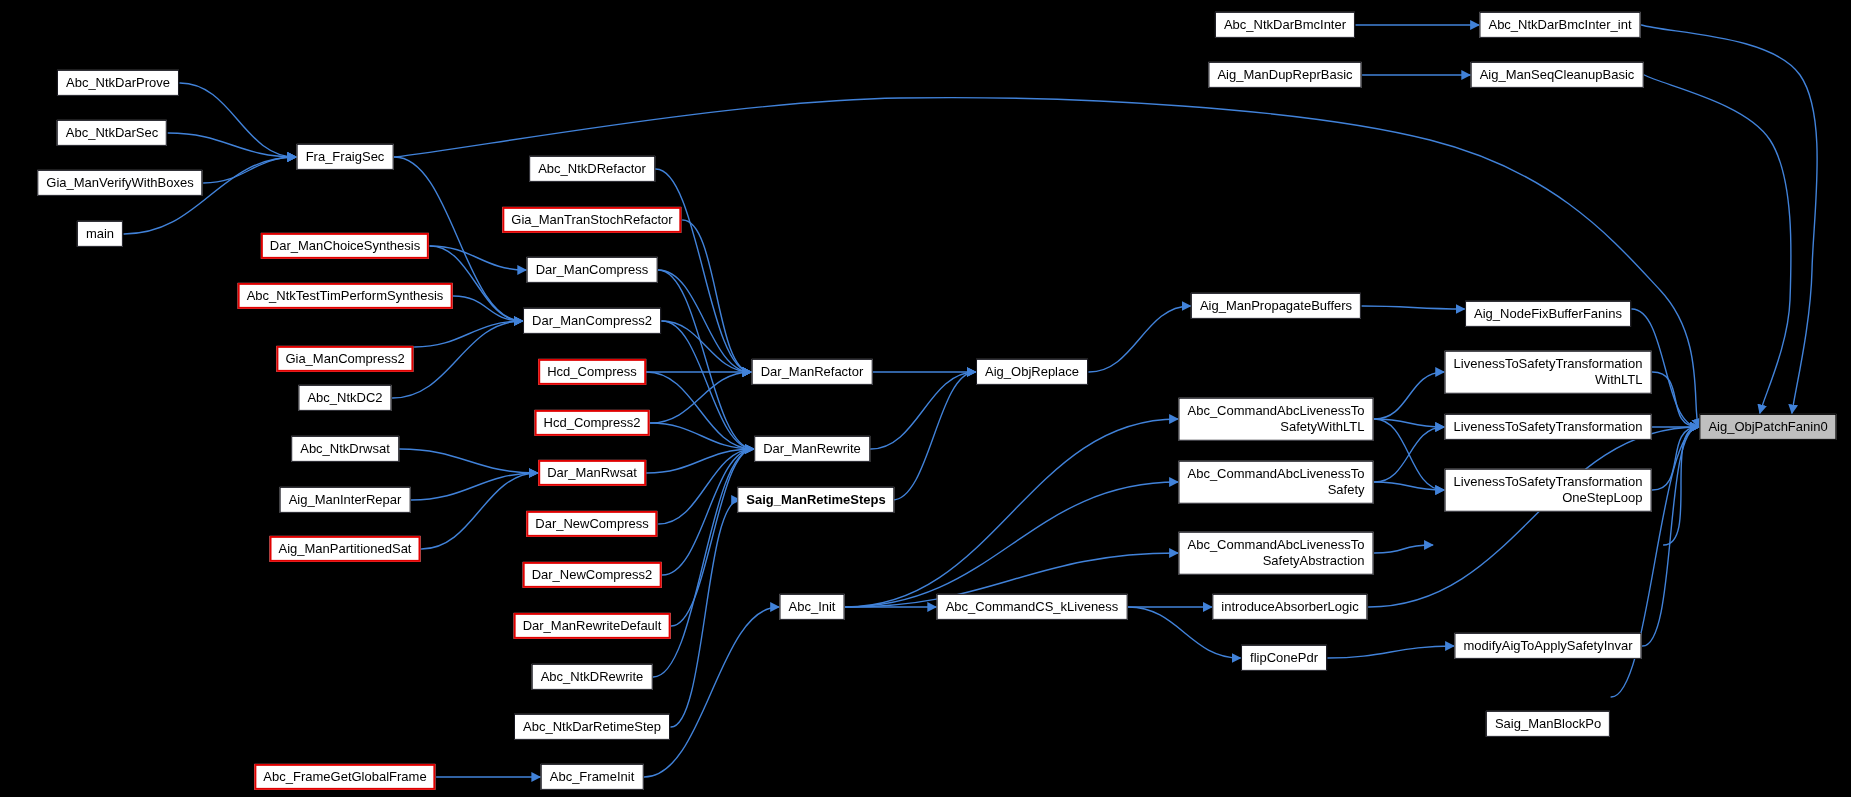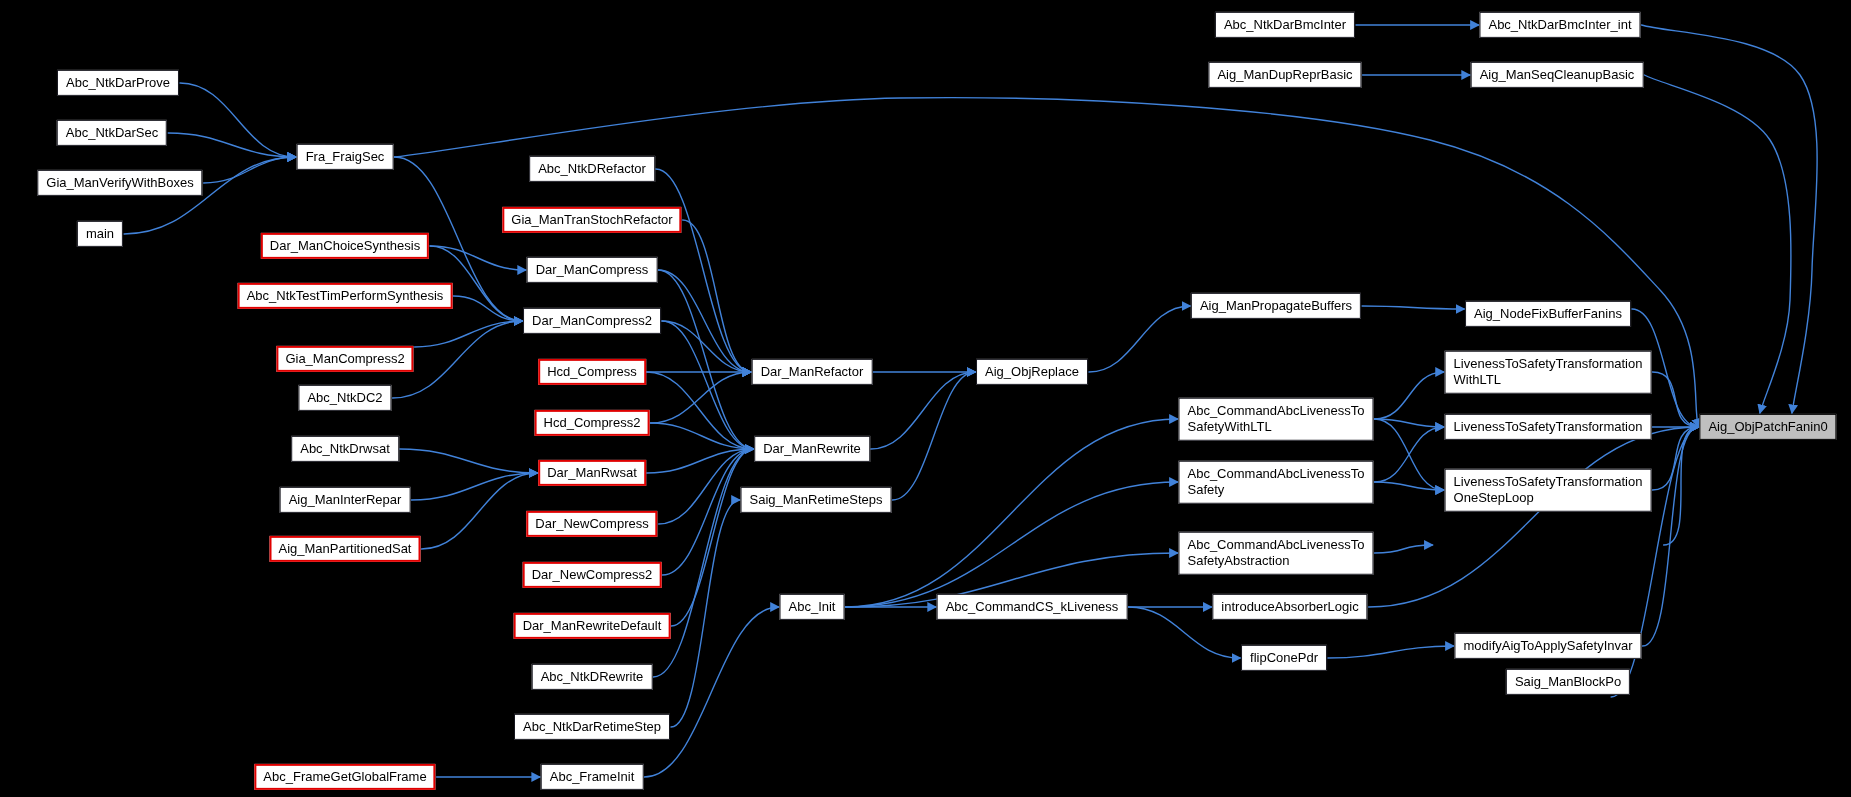--- a/index.html
+++ b/index.html
@@ -15,21 +15,21 @@
   .node {
     position:absolute;
     transform:translate(-50%,-50%);
     background:var(--nodefill,#fff);
     border:1px solid var(--nodeborder,#15151d);
     color:#000;
     font-size:13px;
     line-height:1.25;
     padding:4px 8px;
     white-space:pre;
-    text-align:left;
+    text-align:right;
     box-sizing:border-box;
     cursor:pointer;
   }
   .node.red { border:2px solid var(--red,#e00000); padding:3px 7px; }
   .node.highlight { background:var(--hl,#bfbfbf); border:1px solid #000; }
   path.edge { stroke:var(--edge,#4182d9); stroke-width:1.4; fill:none; stroke-linecap:round; }
 </style>
 </head>
 <body>
 
@@ -127,40 +127,40 @@
       <div class="node red" style="left: 592px; top: 423px;"><span>Hcd_Compress2</span></div>
       <div class="node red" style="left: 592px; top: 473px;"><span>Dar_ManRwsat</span></div>
       <div class="node red" style="left: 592px; top: 524px;"><span>Dar_NewCompress</span></div>
       <div class="node red" style="left: 592px; top: 575px;"><span>Dar_NewCompress2</span></div>
       <div class="node red" style="left: 592px; top: 626px;"><span>Dar_ManRewriteDefault</span></div>
       <div class="node" style="left: 592px; top: 677px;"><span>Abc_NtkDRewrite</span></div>
       <div class="node" style="left: 592px; top: 727px;"><span>Abc_NtkDarRetimeStep</span></div>
       <div class="node" style="left: 592px; top: 777px;"><span>Abc_FrameInit</span></div>
       <div class="node" style="left: 812px; top: 372px;"><span>Dar_ManRefactor</span></div>
       <div class="node" style="left: 812px; top: 449px;"><span>Dar_ManRewrite</span></div>
-      <div class="node" style="left: 816px; top: 500px;"><span>Saig_ManRetimeSteps</span></div>
+      <div class="node" style="left: 816px; top: 500px; font-weight: bold;"><span>Saig_ManRetimeSteps</span></div>
       <div class="node" style="left: 812px; top: 607px;"><span>Abc_Init</span></div>
       <div class="node" style="left: 1032px; top: 372px;"><span>Aig_ObjReplace</span></div>
       <div class="node" style="left: 1032px; top: 607px;"><span>Abc_CommandCS_kLiveness</span></div>
       <div class="node" style="left: 1276px; top: 306px;"><span>Aig_ManPropagateBuffers</span></div>
       <div class="node" style="left: 1276px; top: 419px;"><span>Abc_CommandAbcLivenessTo
 SafetyWithLTL</span></div>
       <div class="node" style="left: 1276px; top: 482px;"><span>Abc_CommandAbcLivenessTo
 Safety</span></div>
       <div class="node" style="left: 1276px; top: 553px;"><span>Abc_CommandAbcLivenessTo
 SafetyAbstraction</span></div>
       <div class="node" style="left: 1290px; top: 607px;"><span>introduceAbsorberLogic</span></div>
       <div class="node" style="left: 1284px; top: 658px;"><span>flipConePdr</span></div>
       <div class="node" style="left: 1548px; top: 314px;"><span>Aig_NodeFixBufferFanins</span></div>
       <div class="node" style="left: 1548px; top: 372px;"><span>LivenessToSafetyTransformation
 WithLTL</span></div>
       <div class="node" style="left: 1548px; top: 427px;"><span>LivenessToSafetyTransformation</span></div>
       <div class="node" style="left: 1548px; top: 490px;"><span>LivenessToSafetyTransformation
 OneStepLoop</span></div>
       <div class="node" style="left: 1548px; top: 646px;"><span>modifyAigToApplySafetyInvar</span></div>
-      <div class="node" style="left: 1548px; top: 682px; margin-left: 20px;"><span>Saig_ManBlockPo</span></div>
+      <div class="node" style="left: 1548px; top: 724px;"><span>Saig_ManBlockPo</span></div>
       <div class="node" style="left: 1285px; top: 25px;"><span>Abc_NtkDarBmcInter</span></div>
       <div class="node" style="left: 1285px; top: 75px;"><span>Aig_ManDupReprBasic</span></div>
       <div class="node" style="left: 1560px; top: 25px;"><span>Abc_NtkDarBmcInter_int</span></div>
       <div class="node" style="left: 1557px; top: 75px;"><span>Aig_ManSeqCleanupBasic</span></div>
       <div class="node highlight" style="left: 1768px; top: 427px;"><span>Aig_ObjPatchFanin0</span></div>
     </div>
 </div>
 
 </body></html>

